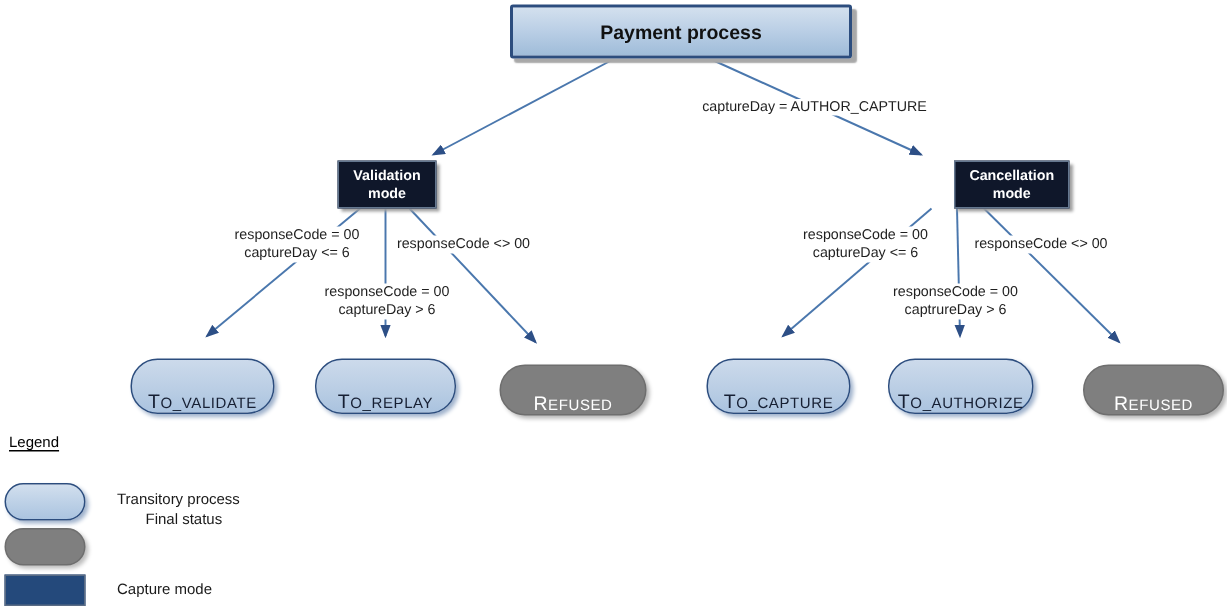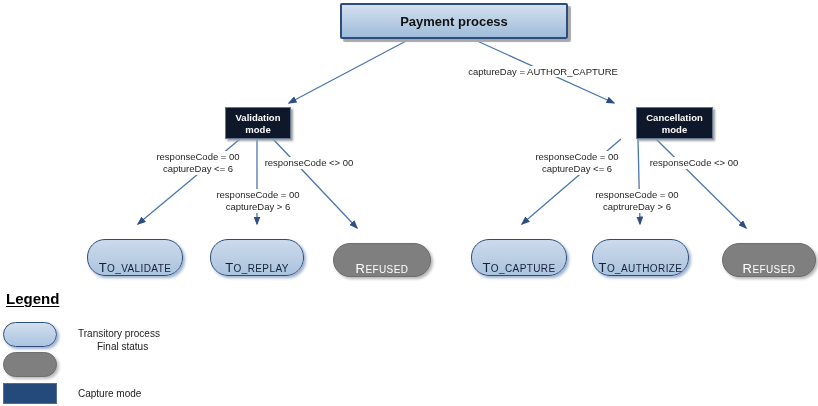--- a/index.html
+++ b/index.html
@@ -47,22 +47,22 @@
     box-shadow:2px 2px 3px #9fb2cc;
   }
   .pill.final{
     background:#7f7f7f;border:1.5px solid #6e6e6e;color:#ffffff;
     box-shadow:2px 2px 3px #b5b5b5;
   }
   .pill-label{display:block;font-size:10px;}
   .pill-label::first-letter{font-size:13px;}
 
   .legend-title{
-    left:6px;top:290px;font-size:15px;color:#000;
-    text-decoration:underline;text-underline-offset:2px;font-weight:bold;
+    left:6px;top:290px;font-size:10px;color:#000;
+    text-decoration:underline;text-underline-offset:2px;
   }
   .swatch{left:3px;width:54px;}
   .swatch.transitory{
     height:25px;border-radius:13px;
     background:linear-gradient(180deg,#d2dfee 0%,#bcd0e6 55%,#abc4e0 100%);
     border:1.5px solid #2c4d7e;box-shadow:2px 2px 3px #9fb2cc;
   }
   .swatch.final{
     height:25px;border-radius:13px;
     background:#7f7f7f;border:1.5px solid #6e6e6e;box-shadow:2px 2px 3px #bdbdbd;

